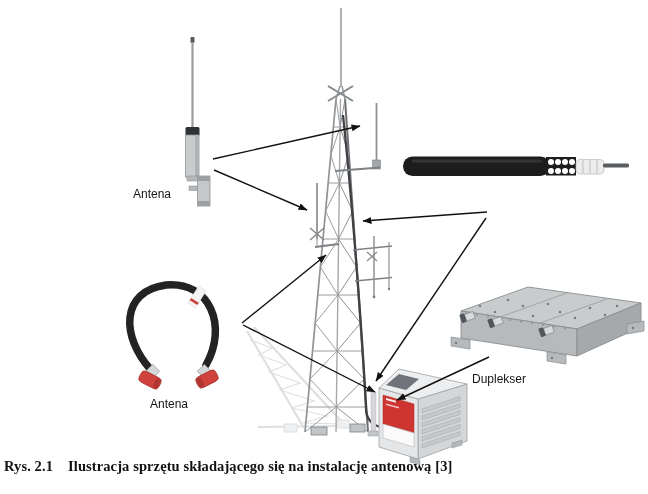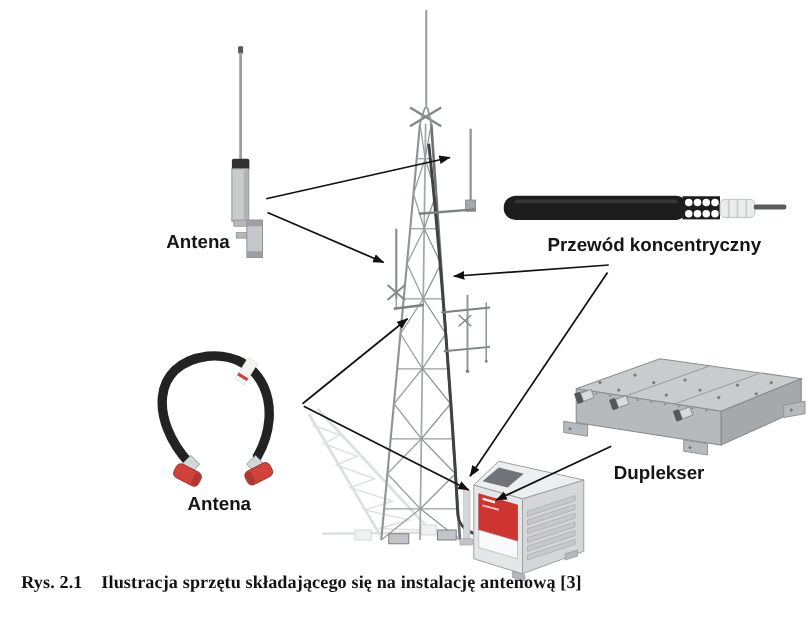--- a/index.html
+++ b/index.html
@@ -2,25 +2,25 @@
 <html><head>
 <meta charset="utf-8">
 <style>
   html,body{margin:0;padding:0;background:#ffffff;}
   .canvas{
     position:relative;width:648px;height:494px;background:#ffffff;
     font-family:"Liberation Sans",sans-serif;overflow:hidden;
   }
   .canvas svg{position:absolute;left:0;top:0;}
   .part-label{
-    position:absolute;color:#151515;font-size:15px;line-height:16px;
-    font-family:"Liberation Sans",sans-serif;white-space:nowrap;font-weight:bold;
+    position:absolute;color:#151515;font-size:12px;line-height:16px;
+    font-family:"Liberation Sans",sans-serif;white-space:nowrap;
   }
   .caption{
-    position:absolute;left:17px;top:458px;display:flex;gap:15px;
+    position:absolute;left:4px;top:458px;display:flex;gap:15px;
     font-family:"Liberation Serif",serif;font-weight:bold;font-size:14.5px;
     color:#121212;white-space:nowrap;letter-spacing:0.1px;
   }
 </style>
 </head>
 <body>
 
 <div class="canvas">
 
 <svg width="648" height="494" viewBox="0 0 648 494">
@@ -233,22 +233,21 @@
     <line x1="214" y1="170" x2="307" y2="210" marker-end="url(#ah)"></line>
     <line x1="487" y1="212" x2="363" y2="221" marker-end="url(#ah)"></line>
     <line x1="486" y1="218" x2="376" y2="381" marker-end="url(#ah)"></line>
     <line x1="242" y1="323" x2="326" y2="255" marker-end="url(#ah)"></line>
     <line x1="243" y1="325" x2="375" y2="392" marker-end="url(#ah)"></line>
     <line x1="489" y1="357" x2="397" y2="400" marker-end="url(#ah)"></line>
   </g>
 </svg>
 
 <div class="part-label" style="left:133px;top:186px;">Antena</div>
-<div class="part-label" style="left:438px;top:189px;">Przewód koncentryczny</div>
-<div class="part-label" style="left:491px;top:371px;text-align:center;">Duplekser</div>
+<div class="part-label" style="left:472px;top:371px;text-align:center;">Duplekser</div>
 <div class="part-label" style="left:150px;top:396px;">Antena</div>
 
 <div class="caption">
   <span>Rys. 2.1</span>
   <span>Ilustracja sprzętu składającego się na instalację antenową [3]</span>
 </div>
 
 </div>
 
 </body></html>

